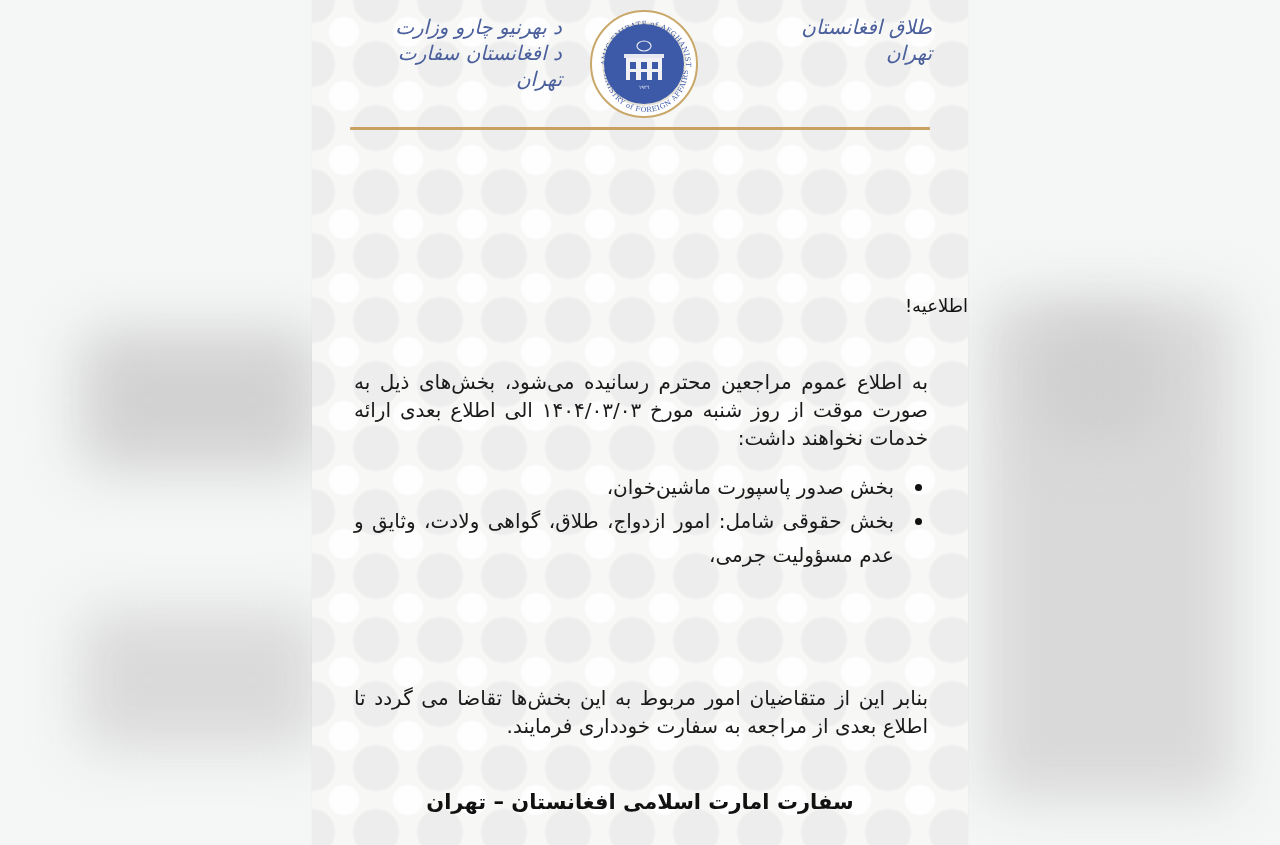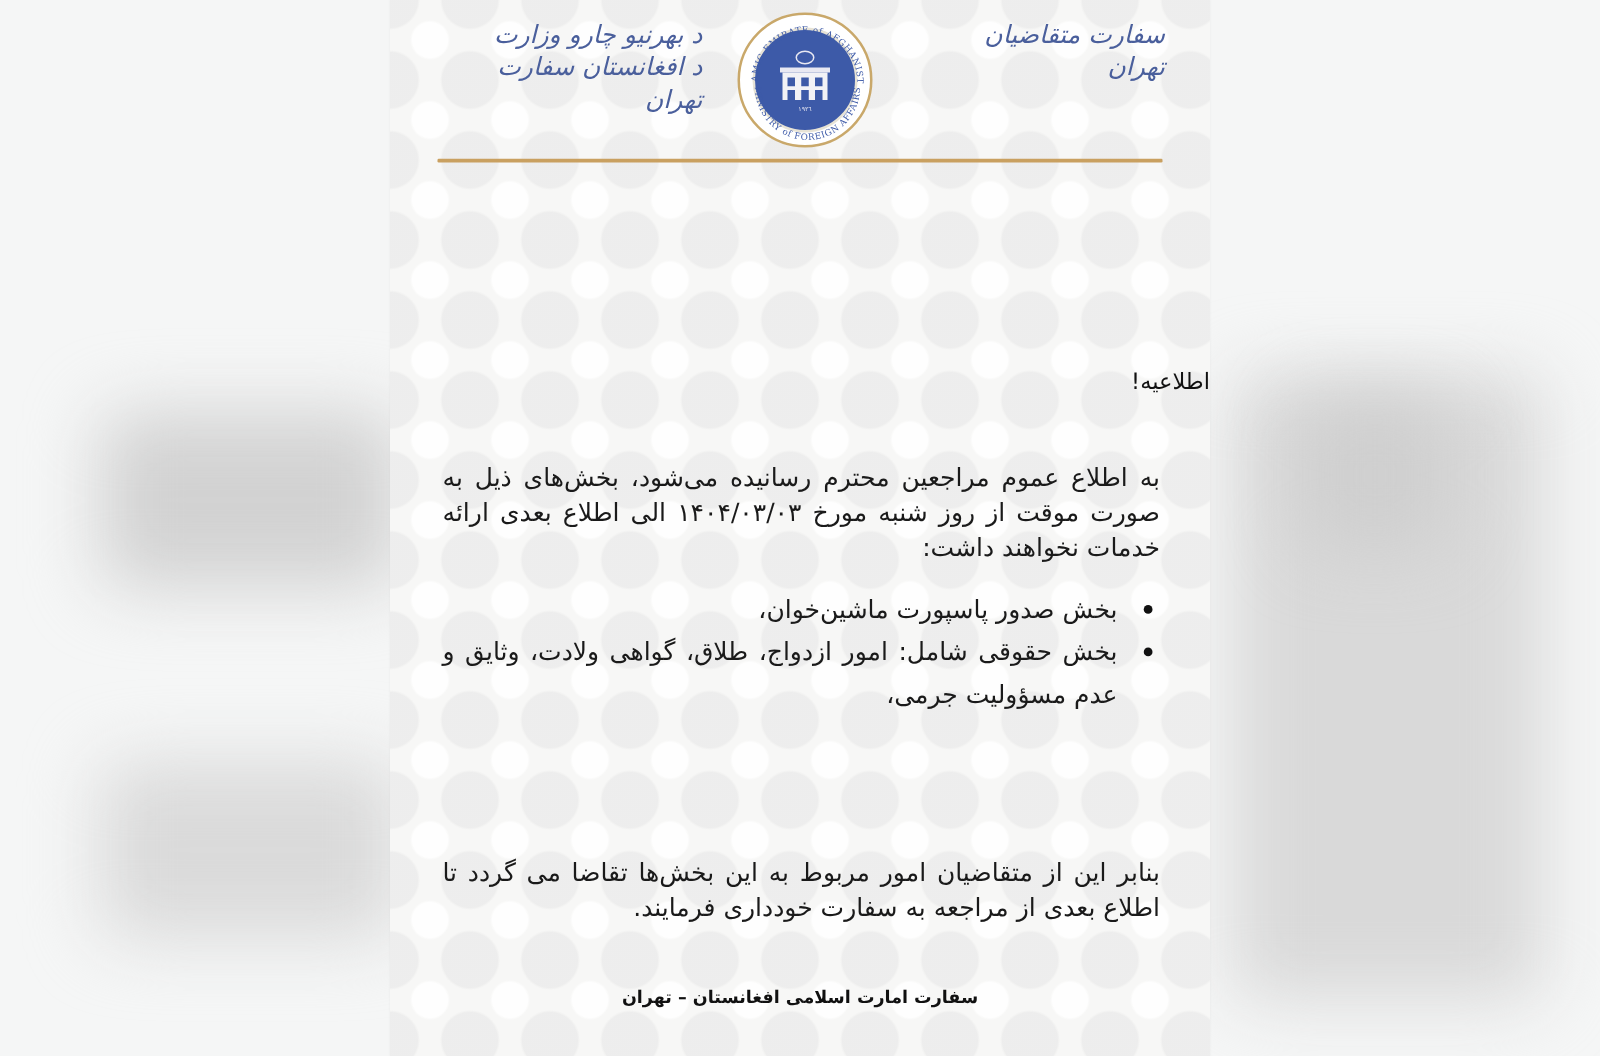--- a/index.html
+++ b/index.html
@@ -125,21 +125,21 @@
     width: 7px; height: 7px; border-radius: 50%;
     background: #111;
   }
   .closing { top: 684px; }
   .signature {
     position: absolute;
     left: 0; width: 656px; top: 790px;
     text-align: center;
     direction: rtl;
     font-weight: bold;
-    font-size: 14px;
+    font-size: 21px;
     color: #111;
   }
 </style>
 </head>
 <body>
 
 <div class="backdrop">
   <div class="blur-block bl1"></div>
   <div class="blur-block bl2"></div>
   <div class="blur-block br1"></div>
@@ -177,21 +177,21 @@
           <rect x="36" y="26" width="6" height="7" fill="#3d5aa8"></rect>
           <rect x="14" y="36" width="6" height="8" fill="#3d5aa8"></rect>
           <rect x="25" y="36" width="6" height="8" fill="#3d5aa8"></rect>
           <rect x="36" y="36" width="6" height="8" fill="#3d5aa8"></rect>
           <text x="28" y="53" text-anchor="middle" font-size="5" fill="#e8e8f2" font-family="DejaVu Serif, serif">١٩٢٦</text>
         </svg>
       </div>
     </div>
 
     <div class="hdr-text hdr-right">
-      <span>سفارت متقاضیان</span>
+      <span>طلاق افغانستان</span>
       <span>تهران</span>
     </div>
 
     <div class="rule"></div>
   </div>
 
   <div class="title">اطلاعیه!</div>
 
   <p class="body-text intro">به اطلاع عموم مراجعین محترم رسانیده می‌شود، بخش‌های ذیل به صورت موقت از روز شنبه مورخ ۱۴۰۴/۰۳/۰۳ الی اطلاع بعدی ارائه خدمات نخواهند داشت:</p>
 

